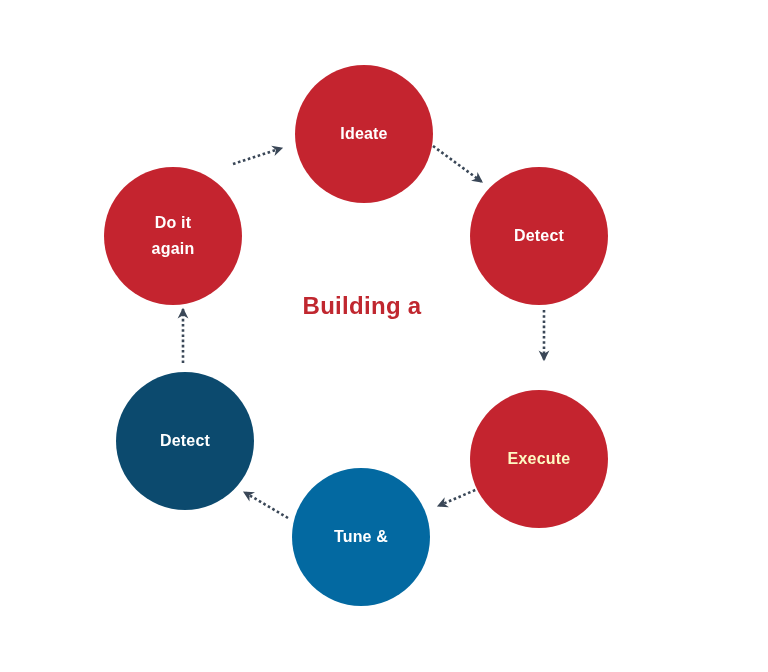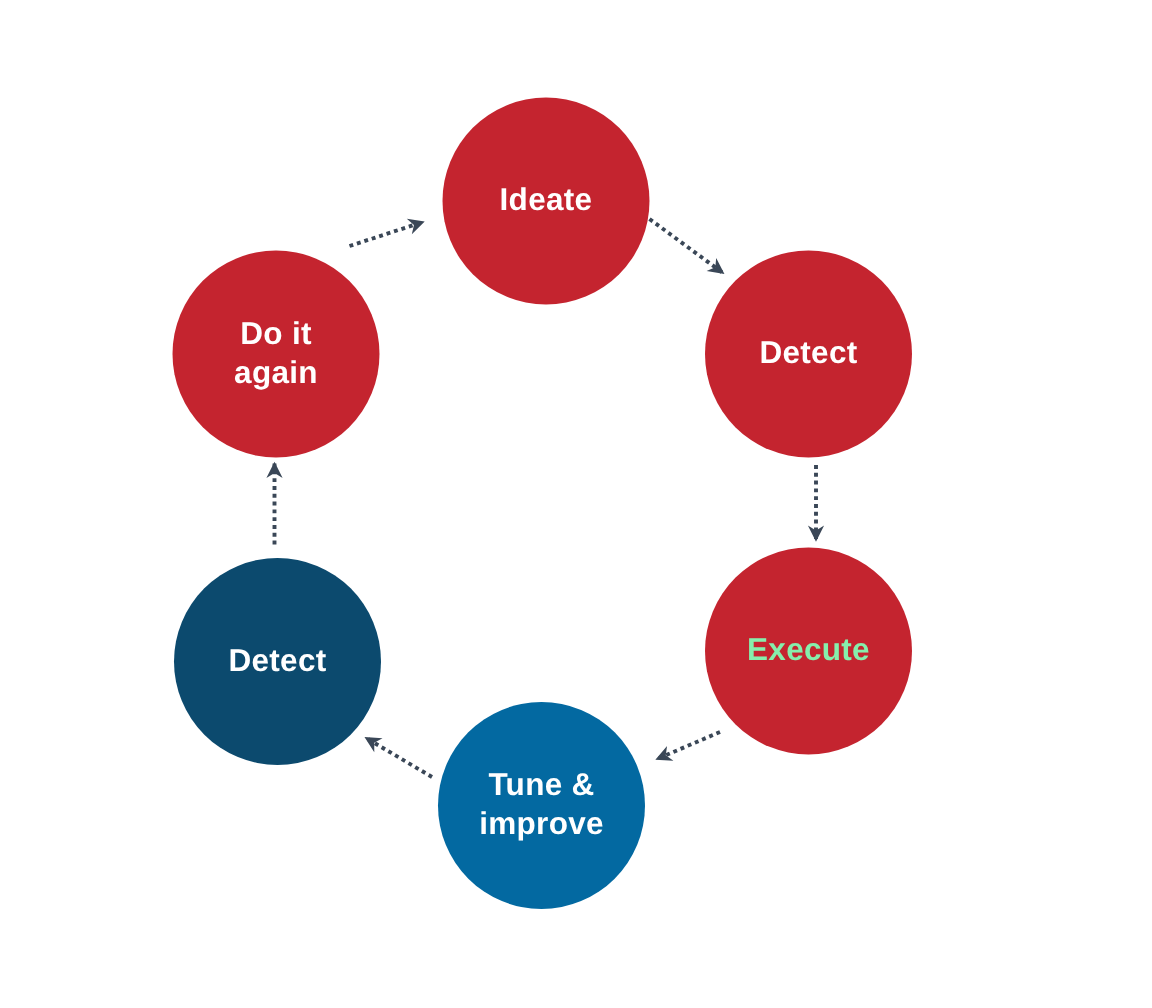--- a/index.html
+++ b/index.html
@@ -26,21 +26,21 @@
   .node {
     position: absolute;
     width: 138px;
     height: 138px;
     border-radius: 50%;
     display: flex;
     flex-direction: column;
     align-items: center;
     justify-content: center;
     color: #ffffff;
-    font-size: 21px;
+    font-size: 16px;
     font-weight: bold;
     line-height: 26px;
     text-align: left;
     letter-spacing: 0.2px;
   }
   .node span { display: block; }
   .diagram-title {
     position: absolute;
     left: 212px;
     top: 288px;
@@ -79,36 +79,36 @@
   <div class="node" style="left: 295px; top: 65px; background: rgb(196, 36, 47); color: rgb(255, 255, 255);">
     <span>Ideate</span>
     <span></span>
   </div>
 
   <div class="node" style="left: 470px; top: 167px; background: rgb(196, 36, 47); color: rgb(255, 255, 255);">
     <span>Detect</span>
     <span></span>
   </div>
 
-  <div class="node" style="left: 470px; top: 365px; background: rgb(196, 36, 47); color: #86efac;">
+  <div class="node" style="left: 470px; top: 390px; background: rgb(196, 36, 47); color: #fef9c3;">
     <span>Execute</span>
     <span></span>
   </div>
 
   <div class="node" style="left: 292px; top: 468px; background: #0369a1; color: rgb(255, 255, 255);">
     <span>Tune &amp;</span>
-    <span>improve</span>
   </div>
 
   <div class="node" style="left: 116px; top: 372px; background: #0c4a6e; color: rgb(255, 255, 255);">
     <span>Detect</span>
     <span></span>
   </div>
 
-  <div class="node" style="left: 115px; top: 167px; background: rgb(196, 36, 47); color: rgb(255, 255, 255);">
+  <div class="node" style="left: 104px; top: 167px; background: rgb(196, 36, 47); color: rgb(255, 255, 255);">
     <span>Do it</span>
     <span>again</span>
   </div>
 
   <div class="diagram-title" style="color: rgb(192, 39, 47);">
+    <div>Building a</div>
   </div>
 
 </div>
 
 </body></html>

